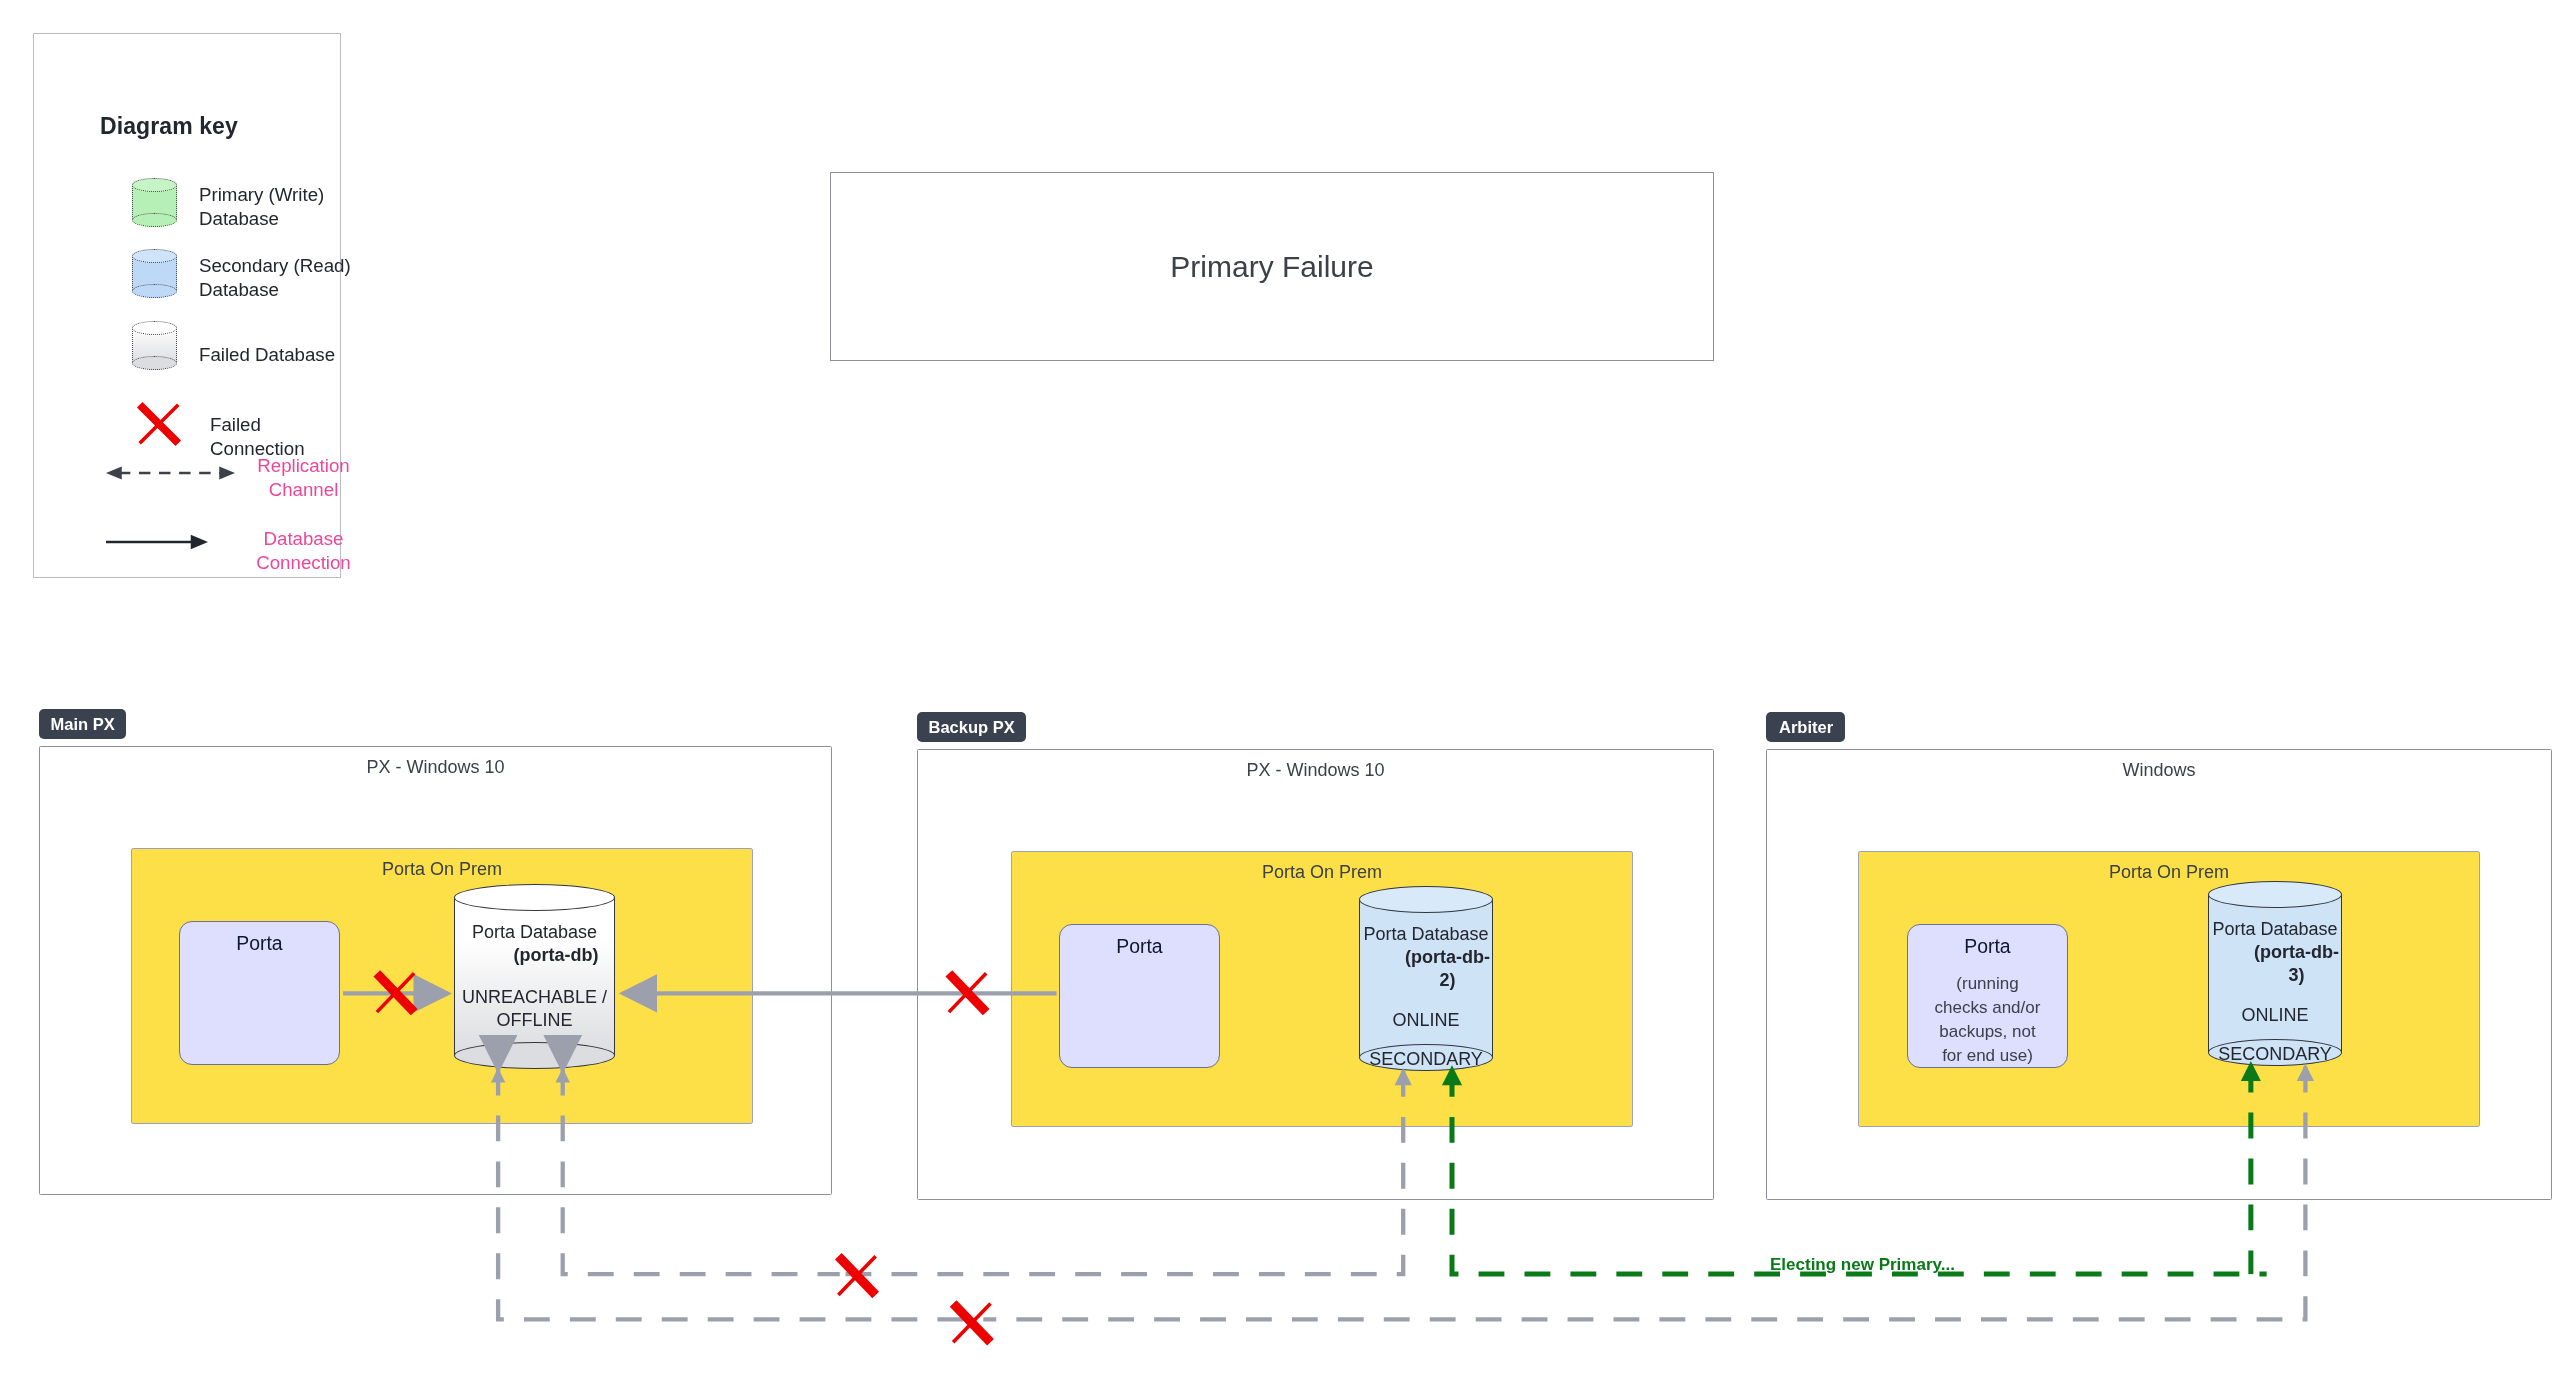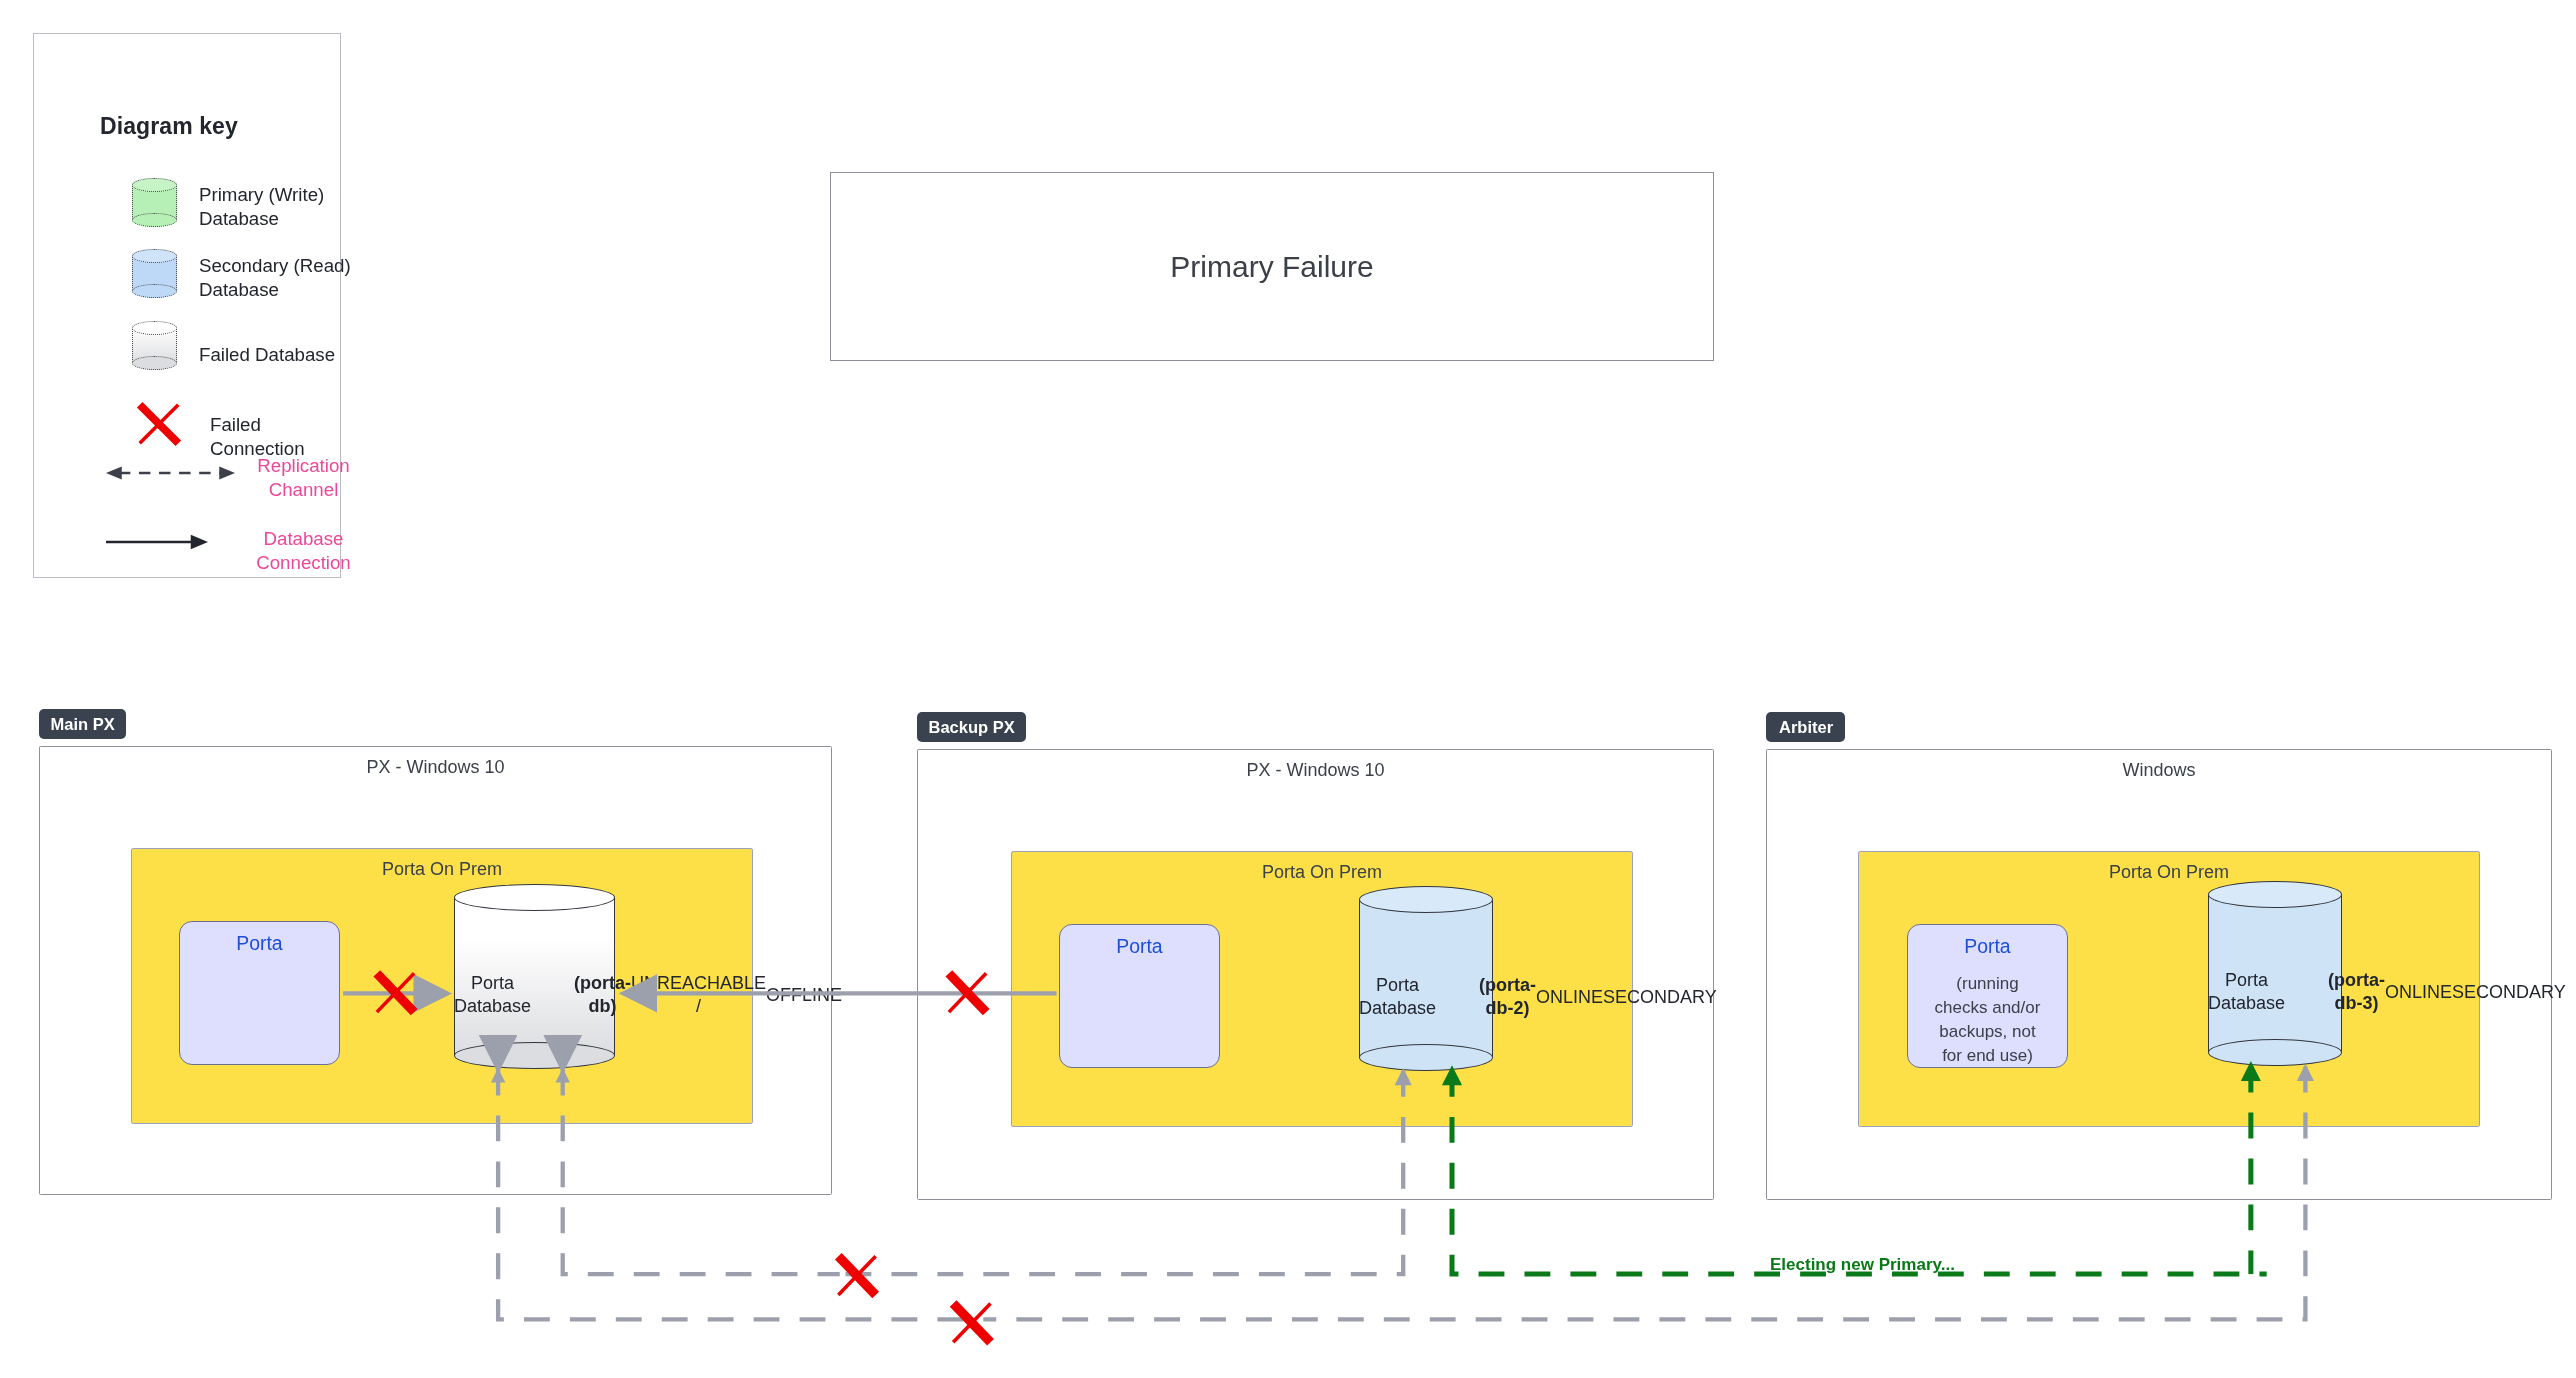--- a/index.html
+++ b/index.html
@@ -26,29 +26,29 @@
 
   
   .badge{position:absolute;background:#3a4250;color:#fff;font-size:16.5px;font-weight:bold;
          border-radius:5px;padding:6.5px 11.5px 7.2px 11.5px;line-height:1;z-index:7;}
   .host{position:absolute;border:0.7px solid #8d9099;background:#fff;box-sizing:border-box;border-radius:1.4px;}
   .host-title{position:absolute;left:0;right:0;top:10px;text-align:center;font-size:18px;color:#3b4049;}
   .onprem{position:absolute;border:0.7px solid #9aa0c4;background:#fde047;box-sizing:border-box;border-radius:2.2px;}
   .onprem-title{position:absolute;left:0;right:0;top:10px;text-align:center;font-size:18px;color:#3b4049;}
 
   .porta{position:absolute;border:0.7px solid #6b6f94;background:#dedeff;border-radius:13px;box-sizing:border-box;}
-  .porta-title{position:absolute;left:0;right:0;top:10px;text-align:center;font-size:19.4px;color:#1d4ed8;}
+  .porta-title{position:absolute;left:0;right:0;top:10px;text-align:center;font-size:19.4px;color:#0f172a;}
   .porta-sub{position:absolute;left:5.7px;right:5.7px;top:47px;text-align:center;font-size:17px;line-height:24px;color:#3b4049;}
 
   
   .cyl{position:absolute;}
   .cyl .cbody{position:absolute;left:0;right:0;top:13.6px;bottom:13.6px;box-sizing:border-box;border-left:0.7px solid #33363d;border-right:0.7px solid #33363d;}
   .cyl .ctop{position:absolute;left:0;right:0;top:0;height:27px;border-radius:50%;box-sizing:border-box;border:0.7px solid #33363d;}
   .cyl .cbot{position:absolute;left:0;right:0;bottom:0;height:27px;border-radius:50%;box-sizing:border-box;border:0.7px solid #33363d;}
-  .cyl .ctxt{position:absolute;left:0;right:0;top:0;bottom:0;display:flex;flex-direction:row;
+  .cyl .ctxt{position:absolute;left:0;right:0;top:0;bottom:0;display:flex;flex-direction:column;
              align-items:center;justify-content:flex-start;padding-top:37px;box-sizing:border-box;
              font-size:18px;line-height:23px;color:#23262e;text-align:center;}
   .cyl .ctxt .l2{font-weight:bold;margin-left:43px;}
   .cyl .ctxt .gap{height:18.7px;}
   .cyl .ctxt .st{font-size:18px;}
 
   .blue .cbody{background:#cfe3f7;}
   .blue .ctop{background:#d8e9fa;}
   .blue .cbot{background:#cfe3f7;}
   .gray .cbody{background:linear-gradient(to bottom,#ffffff 0%,#ffffff 26%,#dcdde0 100%);}

